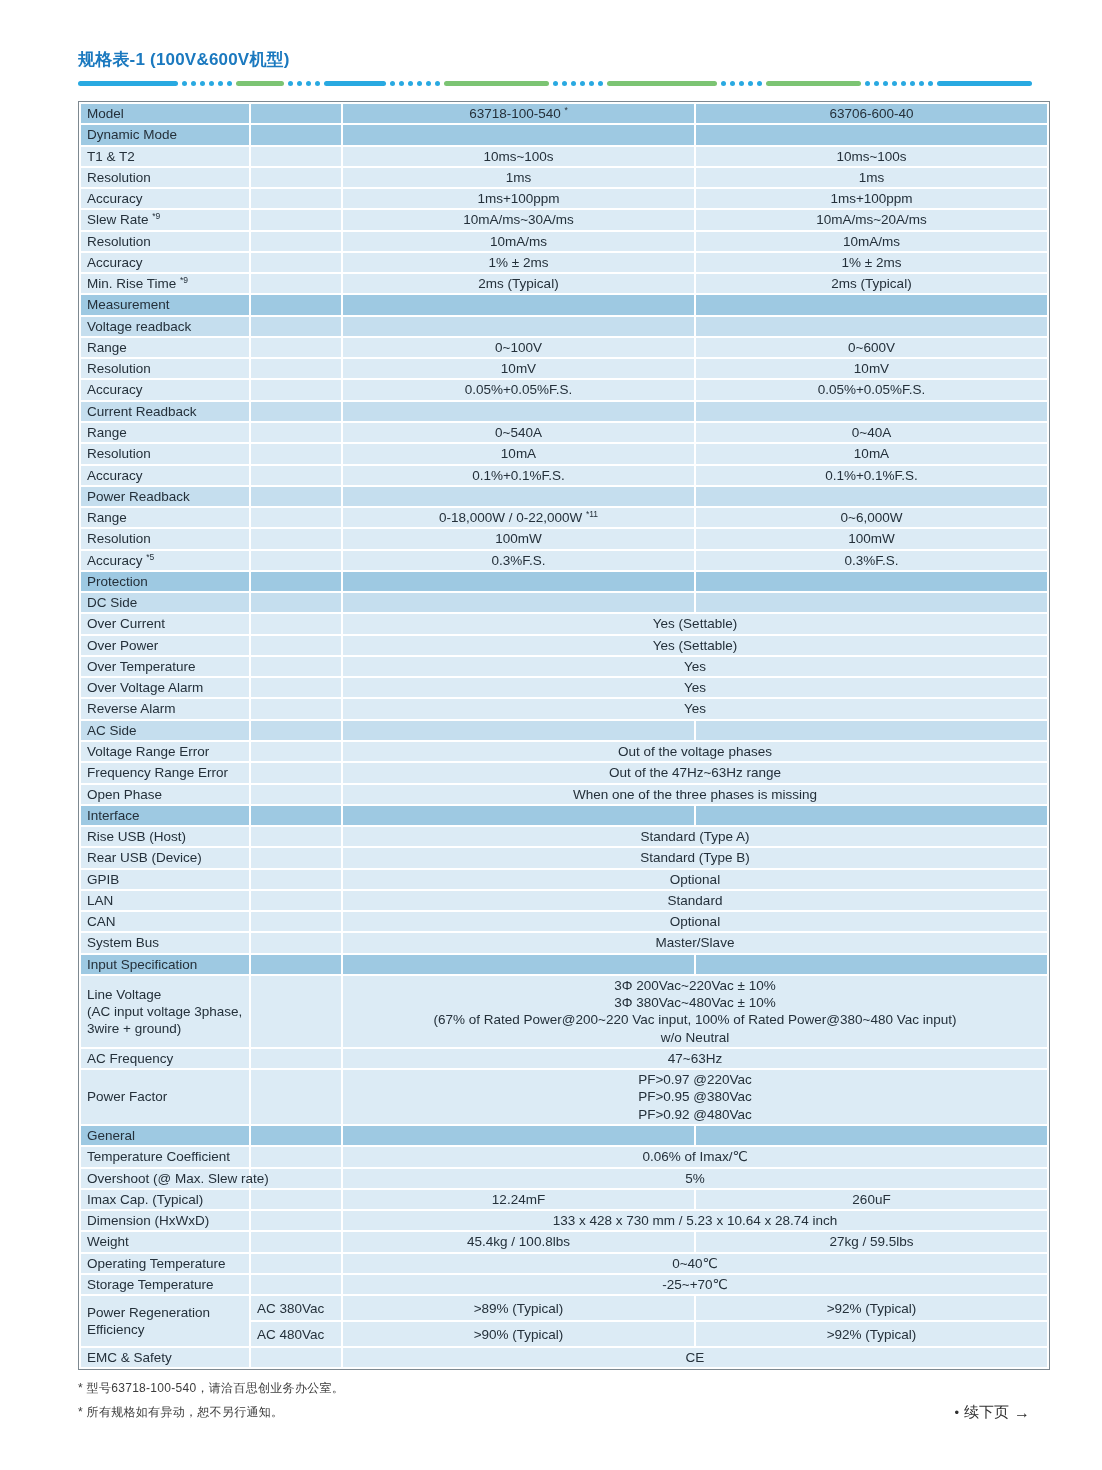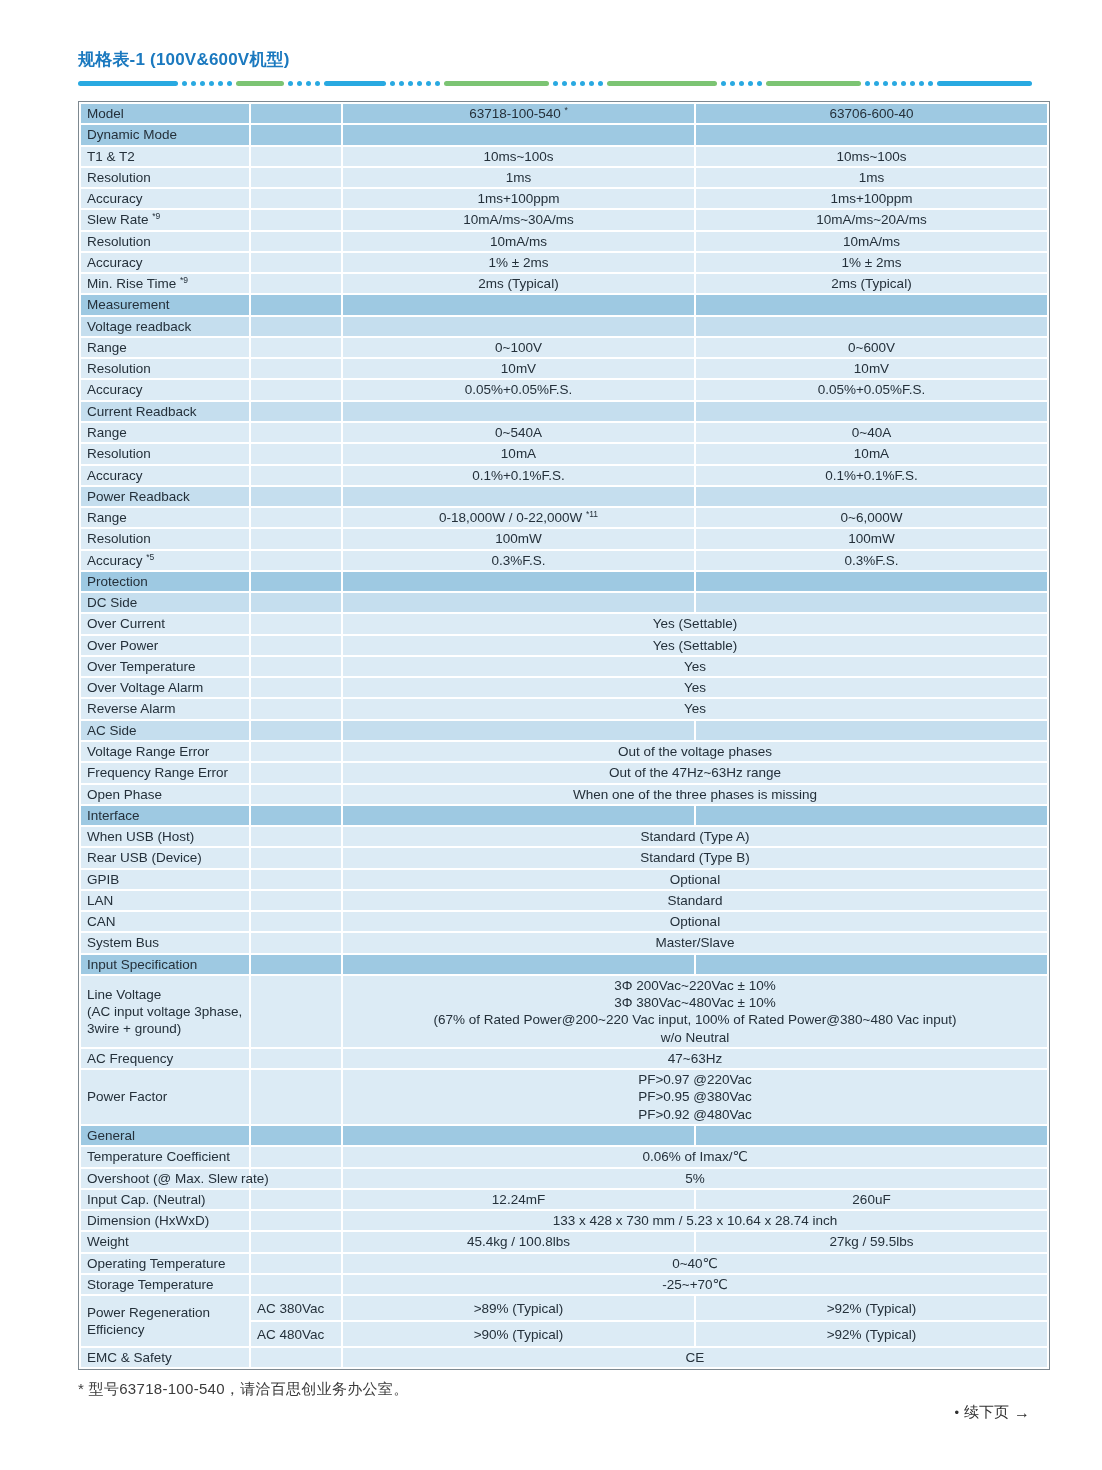--- a/index.html
+++ b/index.html
@@ -37,21 +37,21 @@
     vertical-align:middle;white-space:nowrap;overflow:visible;
   }
   .c-sec{background:var(--section_bg);}
   .c-sub{background:var(--subsection_bg);}
   .c-row{background:var(--row_bg);}
   .lbl{text-align:left;}
   .ctr{text-align:center;}
   tr.regen td{height:24px;margin-left:20px;}
   sup{font-size:8.5px;vertical-align:super;line-height:0;}
 
-  .footnotes{margin-top:10px;font-size:15px;color:#3b3b3b;}
+  .footnotes{margin-top:10px;font-size:12px;color:#3b3b3b;}
   .footnotes div{margin:0 0 7px 0;letter-spacing:0.3px;}
   .continue{
     position:absolute;right:72px;top:1403px;font-size:15px;color:#2f2f2f;
     display:flex;align-items:center;gap:5px;
   }
   .continue .bullet{font-size:13px;}
   .continue .arrow{font-weight:bold;font-size:16px;}
 </style>
 </head>
 <body>
@@ -301,21 +301,21 @@
           <td class="c-row"></td>
           <td class="c-row ctr" colspan="2">When one of the three phases is missing</td>
         </tr>
         <tr>
           <td class="c-sec lbl">Interface</td>
           <td class="c-sec"></td>
           <td class="c-sec"></td>
           <td class="c-sec"></td>
         </tr>
         <tr>
-          <td class="c-row lbl">When USB (Host)</td>
+          <td class="c-row lbl">Rise USB (Host)</td>
           <td class="c-row"></td>
           <td class="c-row ctr" colspan="2">Standard (Type A)</td>
         </tr>
         <tr>
           <td class="c-row lbl">Rear USB (Device)</td>
           <td class="c-row"></td>
           <td class="c-row ctr" colspan="2">Standard (Type B)</td>
         </tr>
         <tr>
           <td class="c-row lbl">GPIB</td>
@@ -368,21 +368,21 @@
           <td class="c-row lbl">Temperature Coefficient</td>
           <td class="c-row"></td>
           <td class="c-row ctr" colspan="2">0.06% of Imax/℃</td>
         </tr>
         <tr>
           <td class="c-row lbl">Overshoot (@ Max. Slew rate)</td>
           <td class="c-row"></td>
           <td class="c-row ctr" colspan="2">5%</td>
         </tr>
         <tr>
-          <td class="c-row lbl">Input Cap. (Neutral)</td>
+          <td class="c-row lbl">Imax Cap. (Typical)</td>
           <td class="c-row"></td>
           <td class="c-row ctr">12.24mF</td>
           <td class="c-row ctr">260uF</td>
         </tr>
         <tr>
           <td class="c-row lbl">Dimension (HxWxD)</td>
           <td class="c-row"></td>
           <td class="c-row ctr" colspan="2">133 x 428 x 730 mm / 5.23 x 10.64 x 28.74 inch</td>
         </tr>
         <tr>
@@ -415,20 +415,21 @@
         <tr>
           <td class="c-row lbl">EMC &amp; Safety</td>
           <td class="c-row"></td>
           <td class="c-row ctr" colspan="2">CE</td>
         </tr>
       </tbody>
   </table>
 
   <div class="footnotes">
     <div>* 型号63718-100-540，请洽百思创业务办公室。</div>
+    <div>* 所有规格如有异动，恕不另行通知。</div>
   </div>
 </div>
 
 <div class="continue">
   <span class="bullet">•</span>
   <span>续下页</span>
   <span class="arrow">→</span>
 </div>
 
 </body></html>

